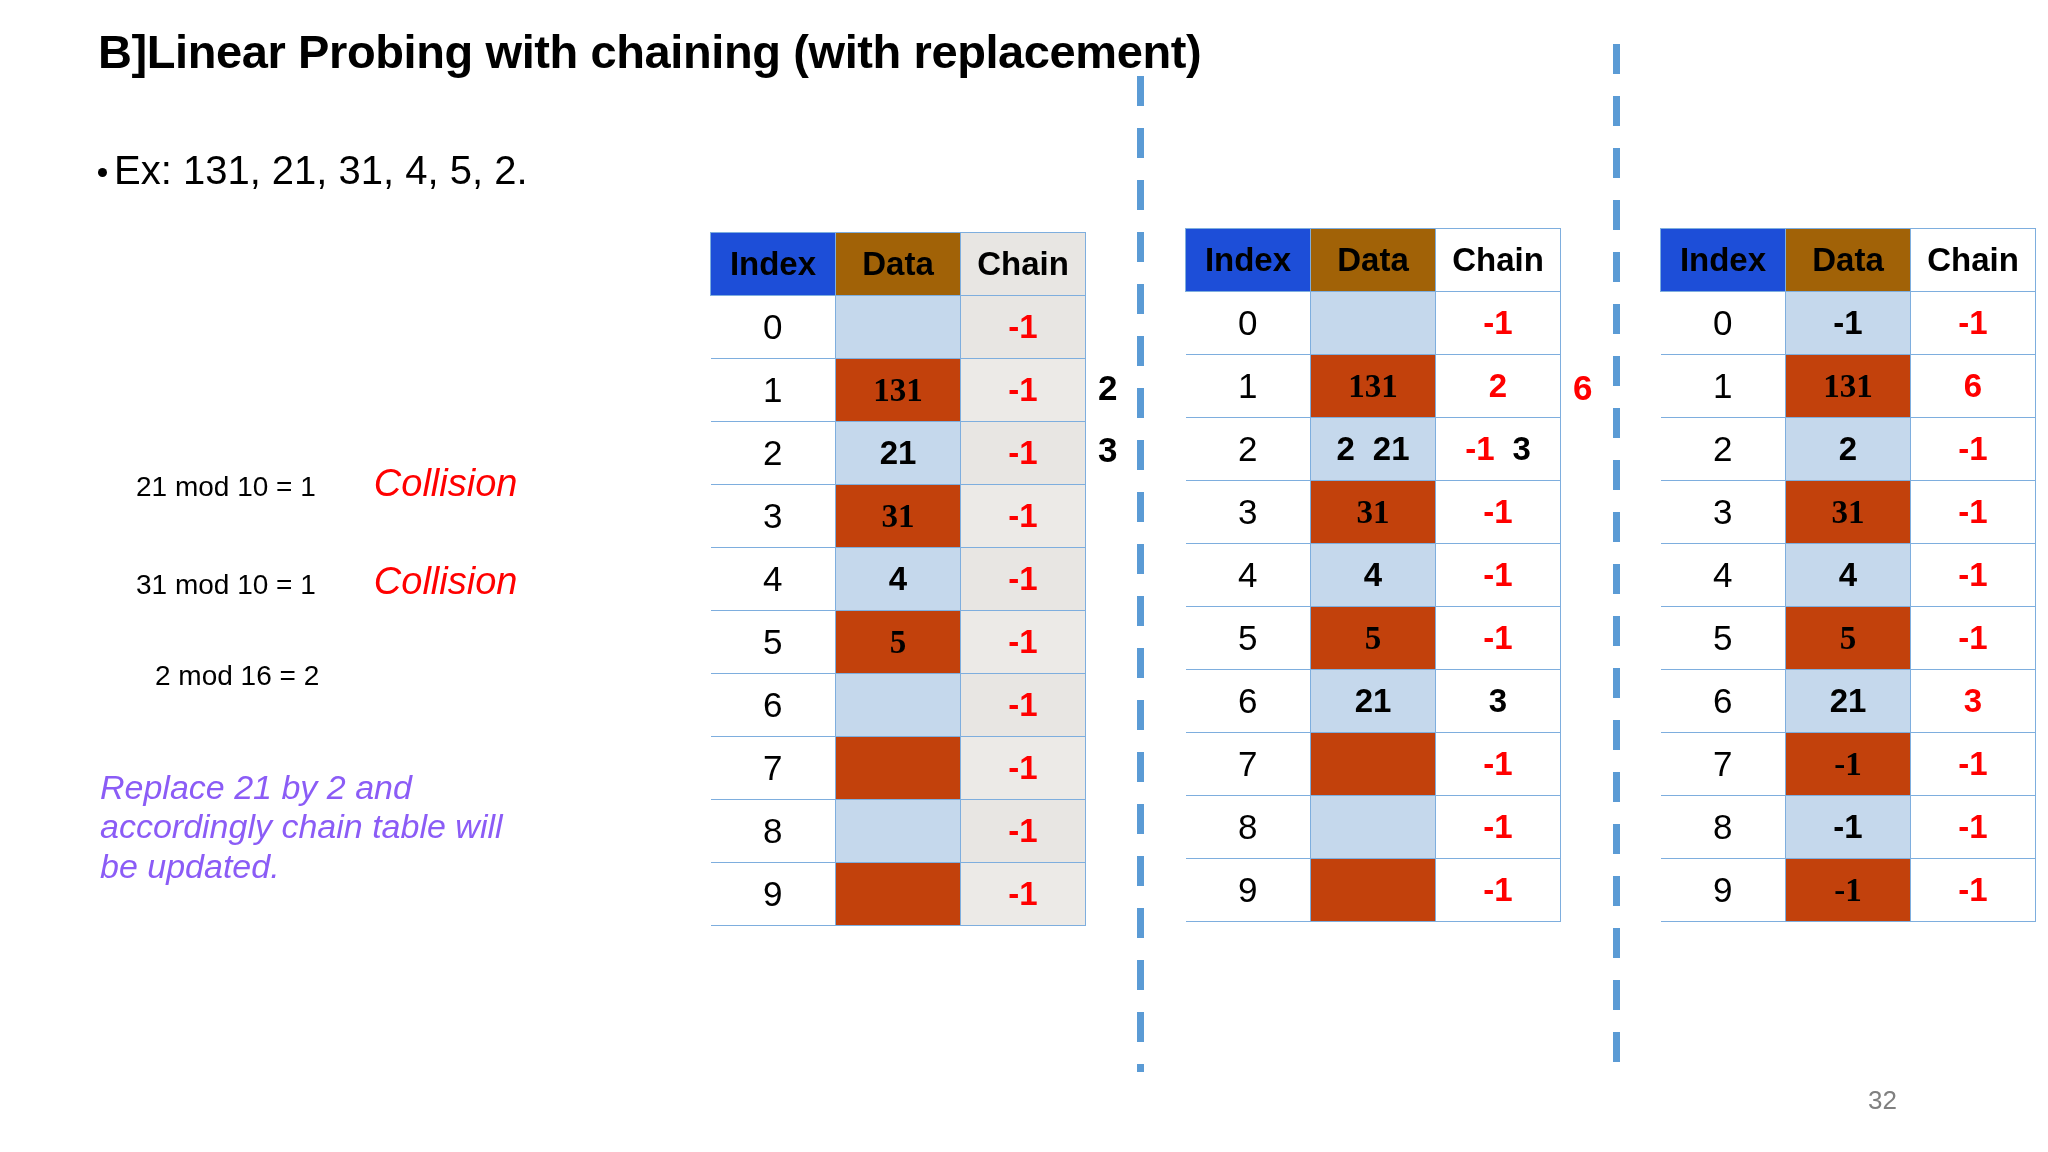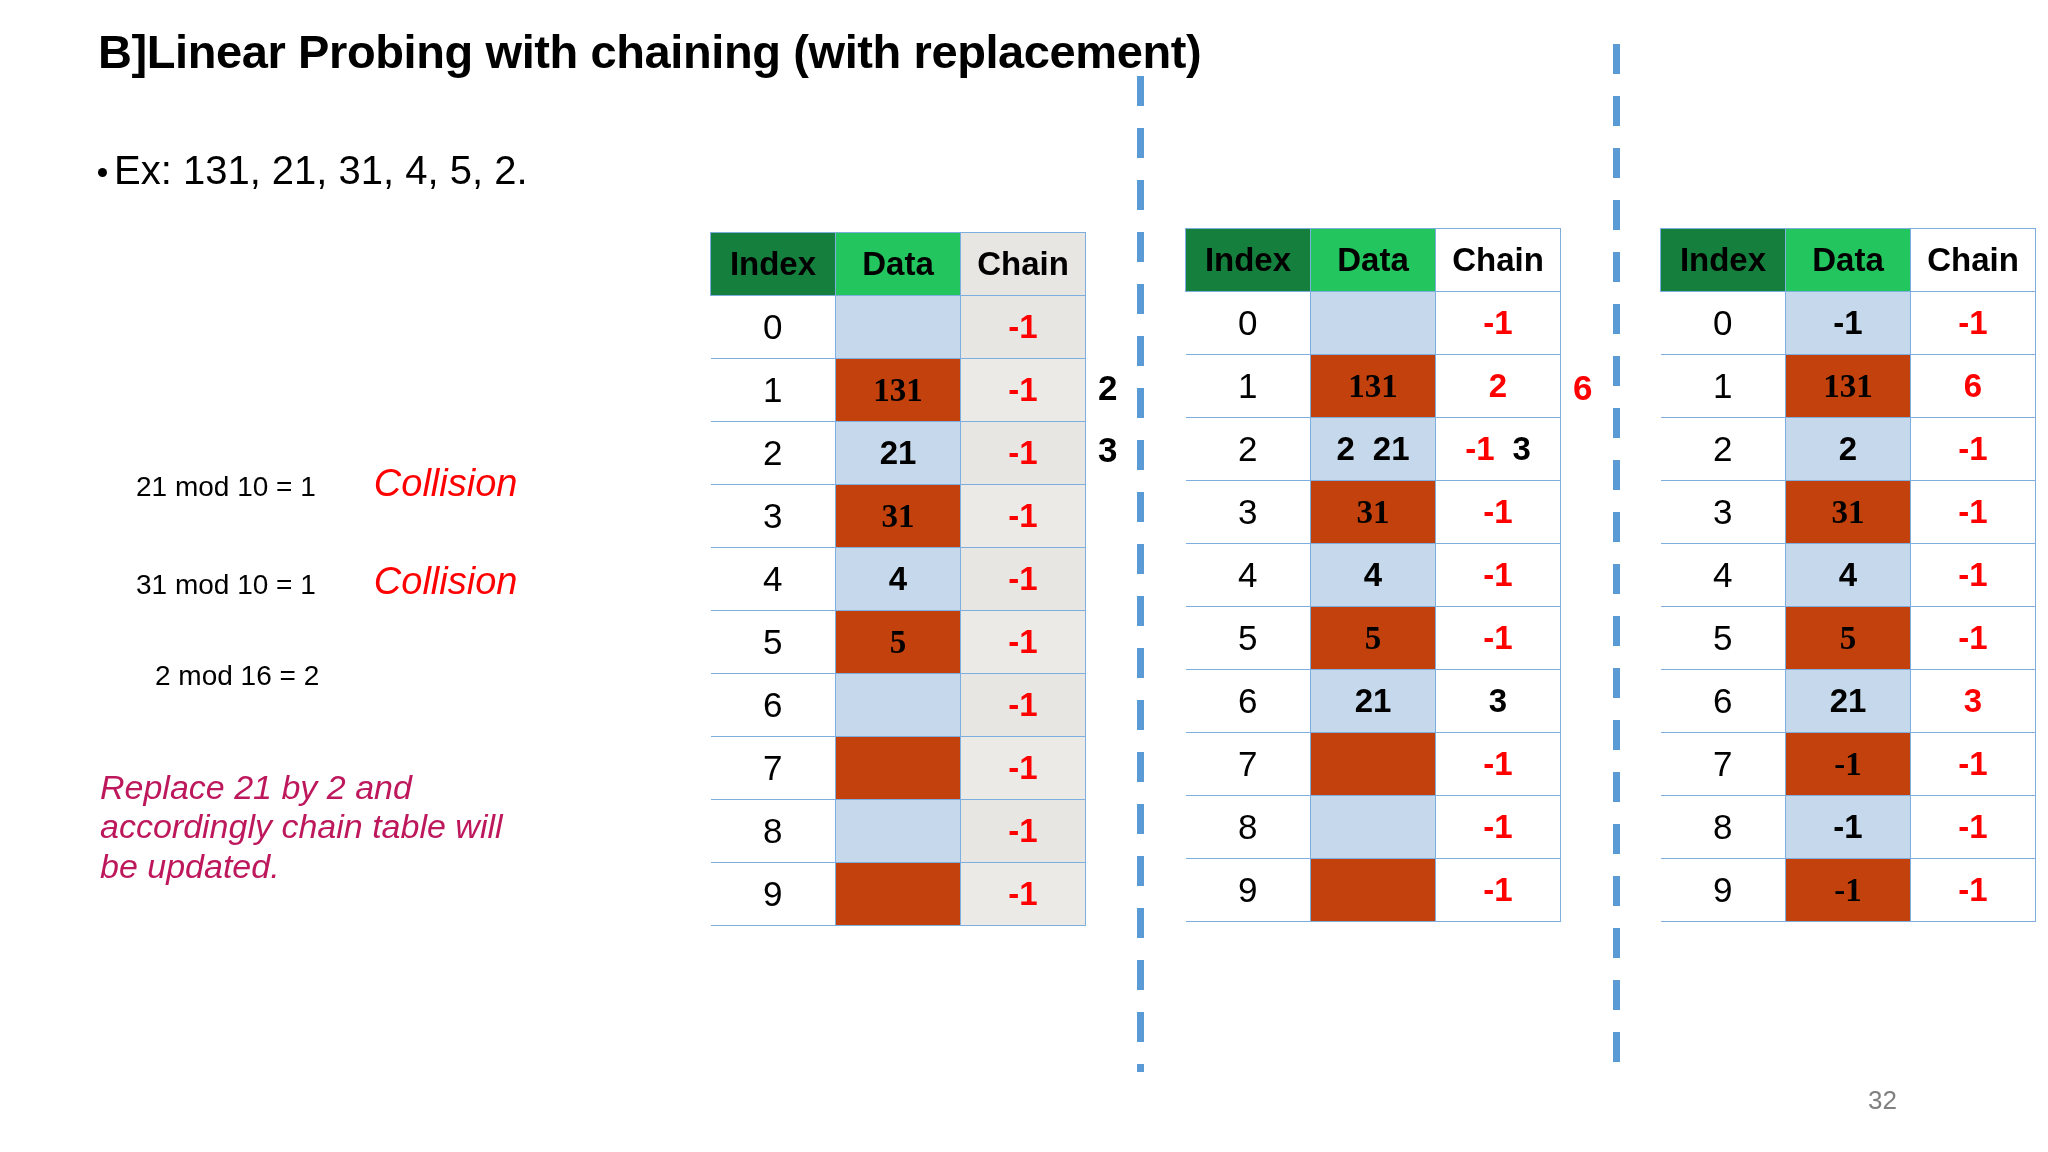--- a/index.html
+++ b/index.html
@@ -76,21 +76,21 @@
   #replace-note {
     position: absolute;
     left: 100px;
     top: 768px;
     width: 510px;
     font-size: 34px;
     font-style: italic;
     line-height: 1.16;
     text-align: justify;
     text-justify: inter-word;
-    color: #be185d;
+    color: #8b5cf6;
   }
   #replace-note .lastline { text-align: left; }
 
   
   .dashed-sep {
     position: absolute;
     width: 7px;
     background-image: linear-gradient(to bottom,
         #5b9bd5 0px, #5b9bd5 30px,
         rgba(255,255,255,0) 30px, rgba(255,255,255,0) 52px);
@@ -120,22 +120,22 @@
     vertical-align: middle;
     font-size: 33px;
     padding: 0;
     border: 1px solid #7eaede;
   }
   .htable thead th {
     font-weight: 700;
     font-size: 33px;
     border: 1px solid #7eaede;
   }
-  .htable thead th.h-index { background: #15803d; }
-  .htable thead th.h-data  { background: #22c55e; }
+  .htable thead th.h-index { background: #1d4ed8; }
+  .htable thead th.h-data  { background: #a16207; }
 
   
   .htable td.c-index {
     background: #ffffff;
     border-left: none;
     border-right: none;
     font-weight: 400;
     font-size: 35px;
   }
   .htable td.c-data {

